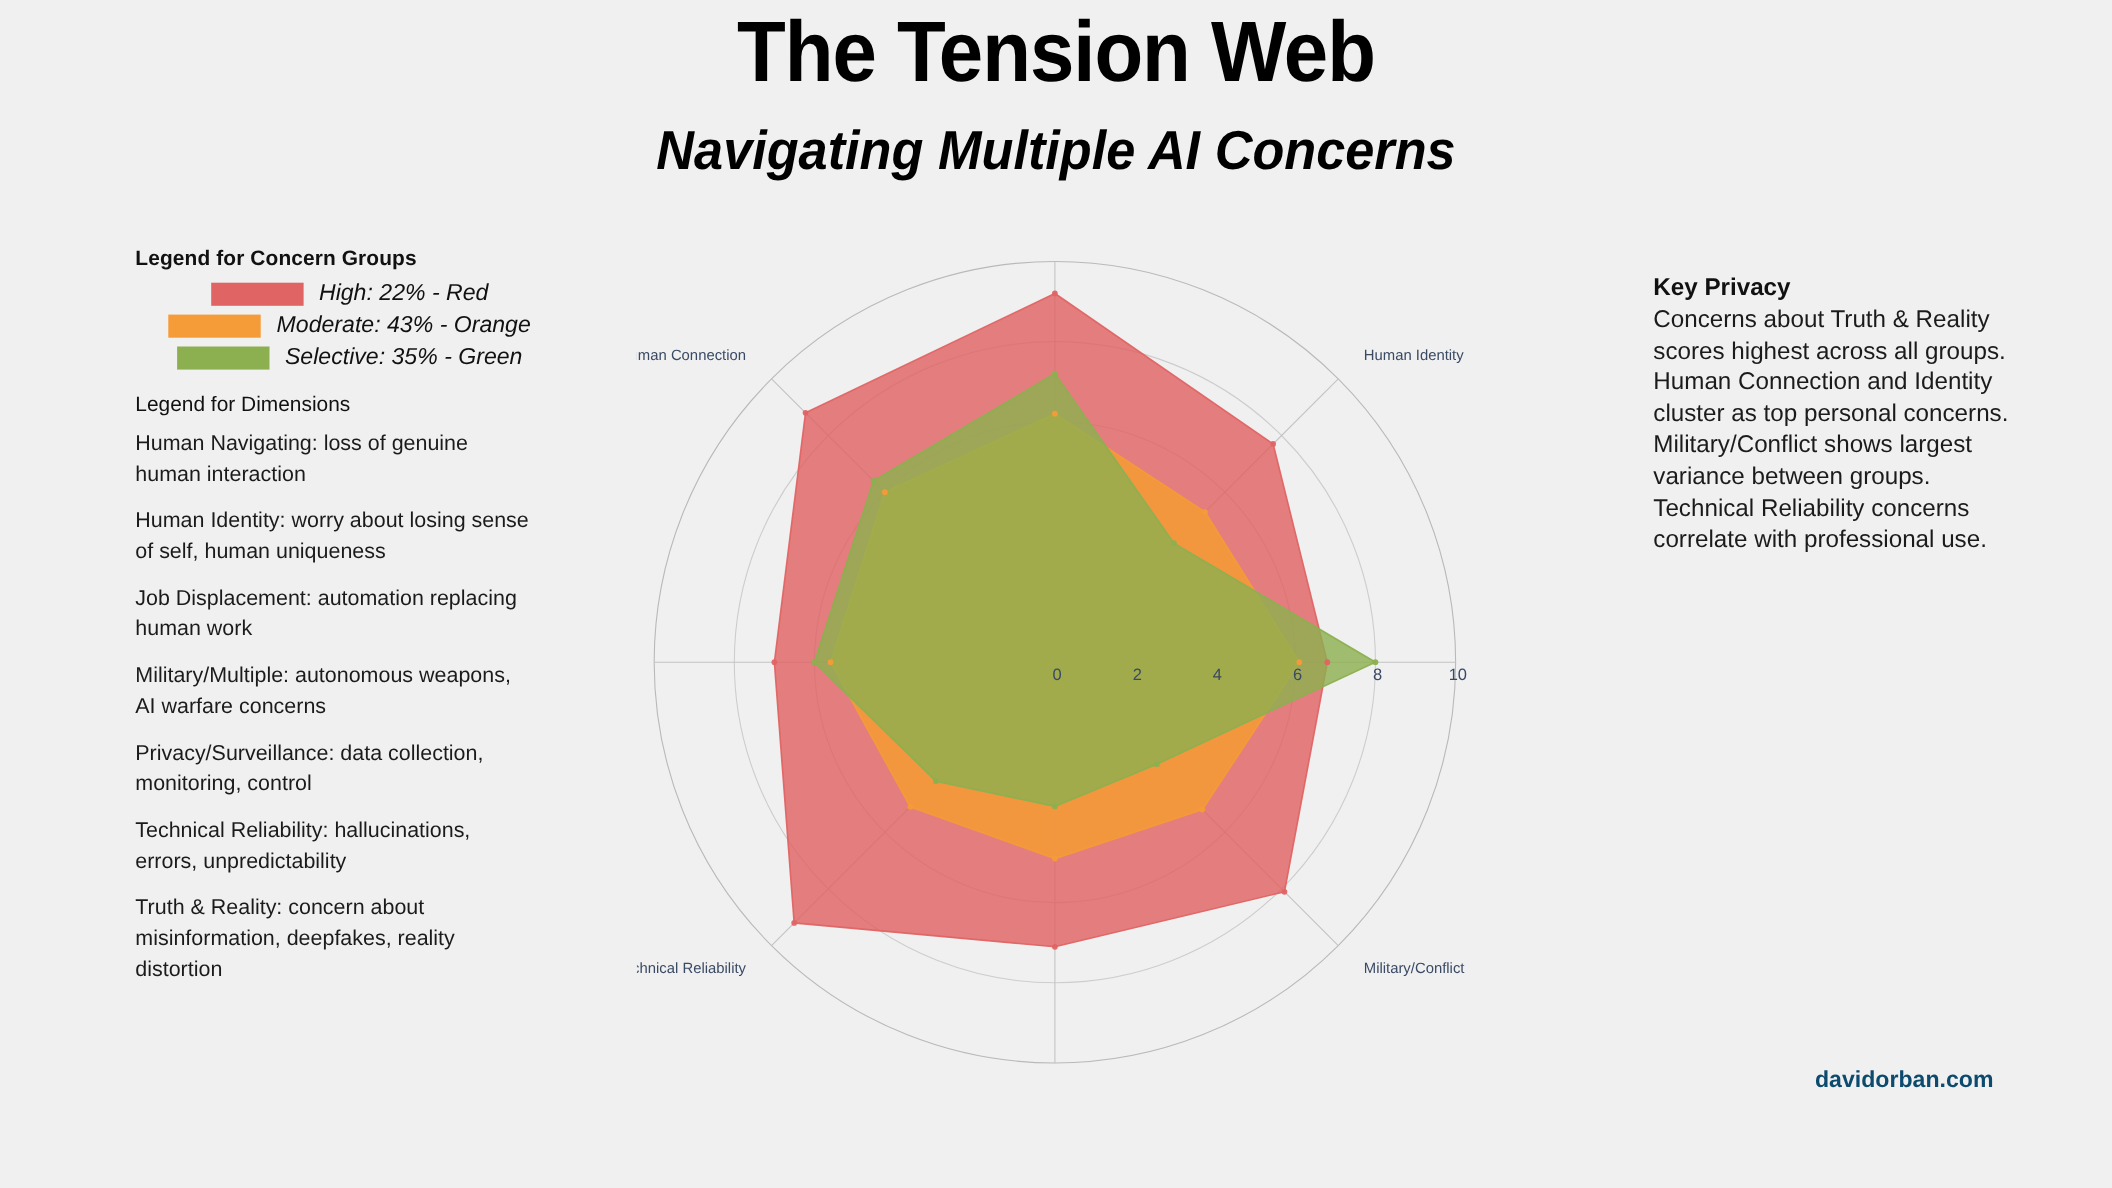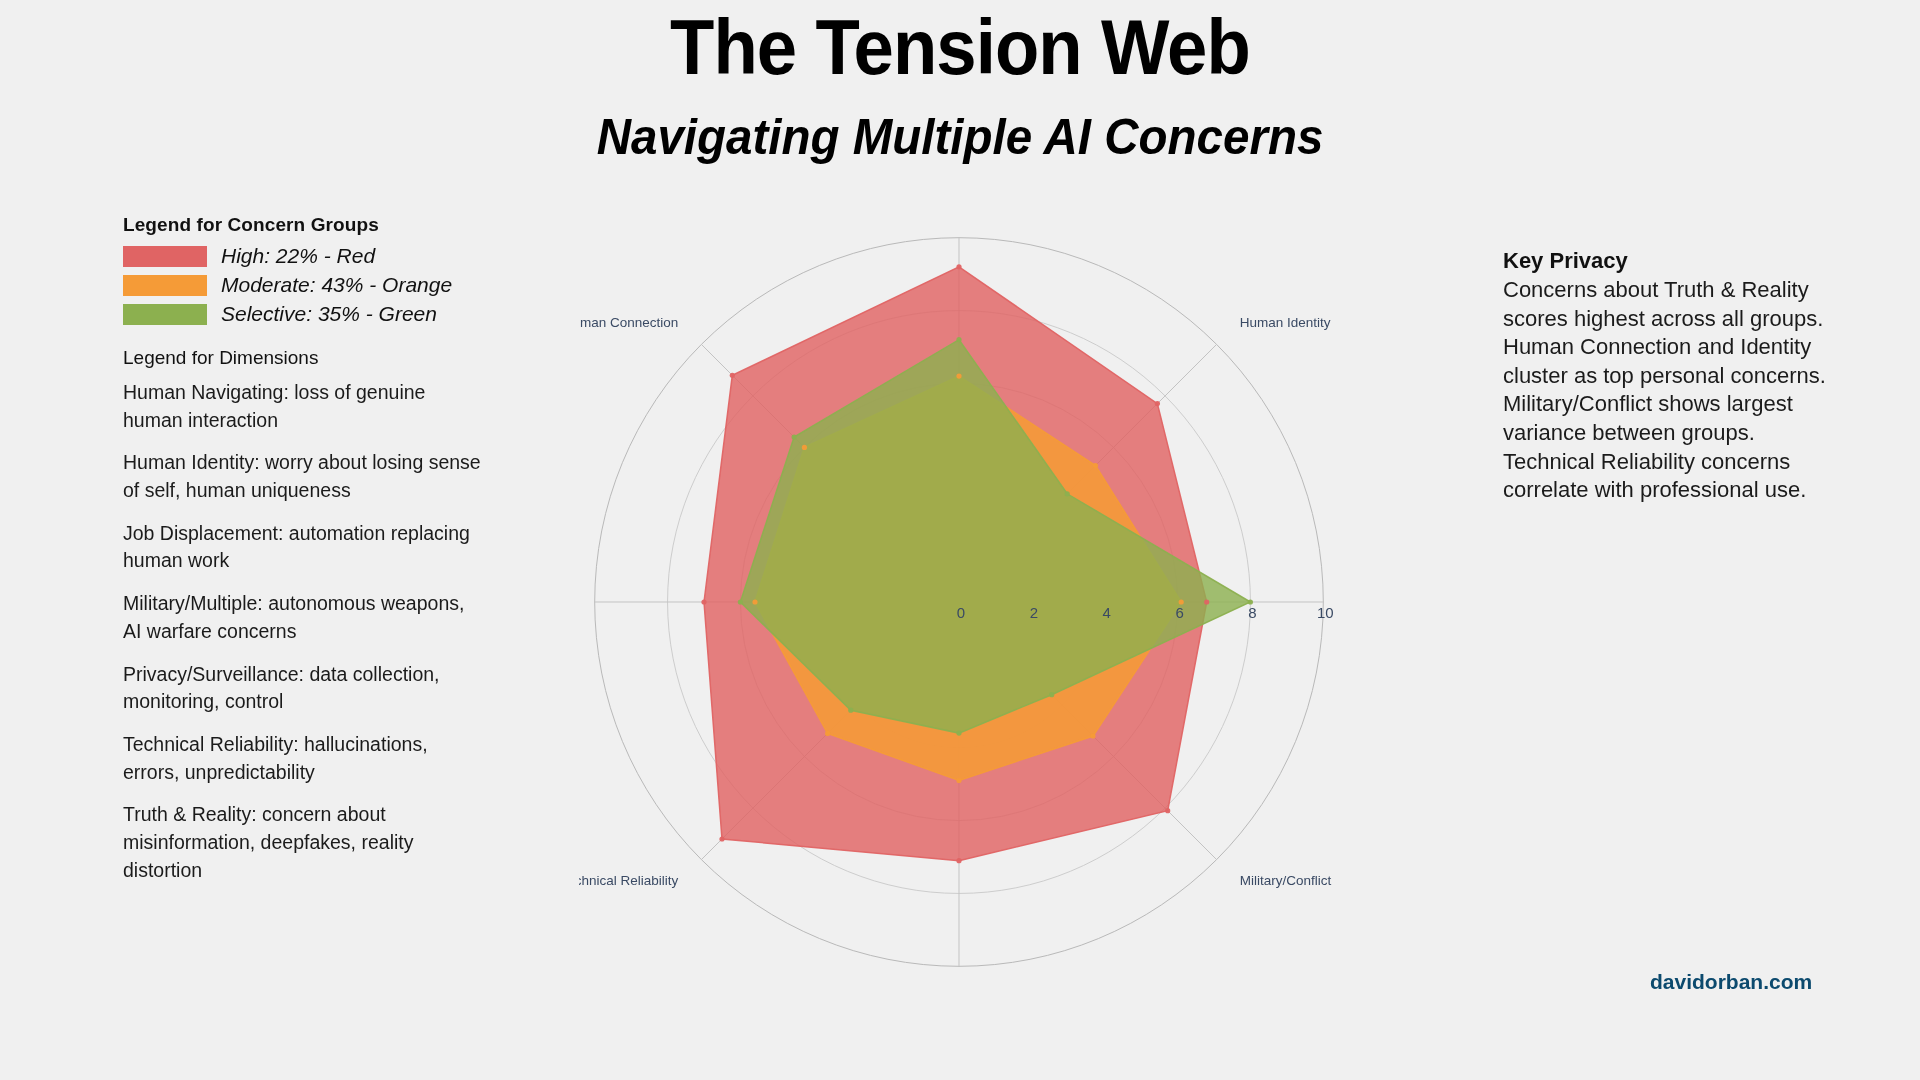--- a/index.html
+++ b/index.html
@@ -47,35 +47,36 @@
     line-height: 1.0;
     margin-top: 26px;
     color: #000;
     transform: scaleX(0.95);
   }
 
   
   .left-panel {
     position: absolute;
     left: 123px;
-    top: 214px;
+    top: 225px;
     width: 390px;
   }
   .legend-heading {
     font-size: 19px;
     font-weight: 700;
     color: #111;
     margin: 0 0 6px 0;
     letter-spacing: 0.1px;
   }
   .legend-row {
     display: flex;
     align-items: center;
     height: 28px;
     margin-bottom: 1px;
+    justify-content: center;
   }
   .swatch {
     width: 84px;
     height: 21px;
     flex: 0 0 auto;
   }
   .legend-label {
     font-size: 21px;
     font-style: italic;
     margin-left: 14px;

